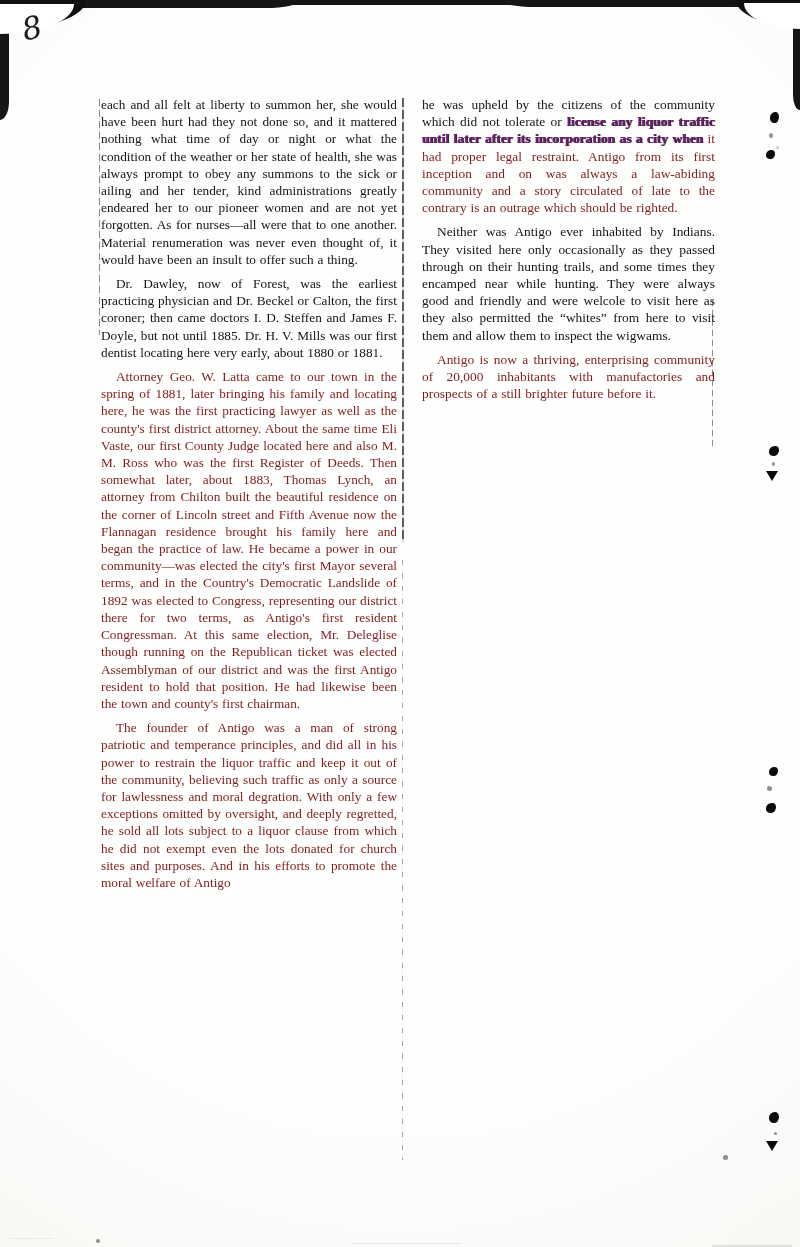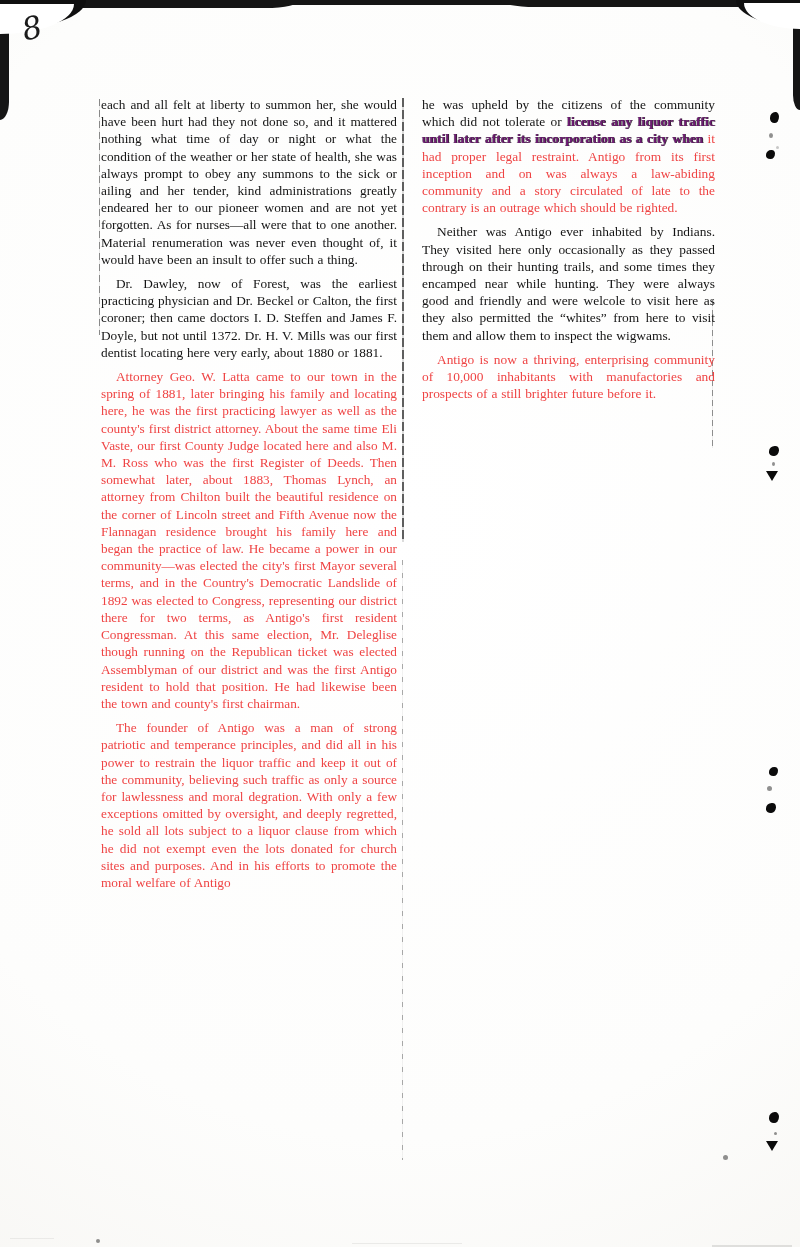--- a/index.html
+++ b/index.html
@@ -144,21 +144,21 @@
     color: #141414;
     text-align: justify;
     text-indent: 15px;
     word-spacing: .5px;
     -webkit-font-smoothing: none;
   }
   .para.no-indent { text-indent: 0; }
   .para + .para { margin-top: 7px; }
 
   
-  .faded      { color: #ef4444; font-family: Liberation Serif, serif; }
+  .faded      { color: #7f1d1d; font-family: Liberation Serif, serif; }
 
   
   .overstrike {
     font-weight: bold;
     color: #701a75;
     letter-spacing: .1px;
     text-shadow: 0.7px 0.4px 0 rgba(0,0,0,.85), -0.5px -0.3px 0 rgba(0,0,0,.5);
     filter: blur(0.12px);
   }
 
@@ -214,34 +214,34 @@
   <div id="left-margin-rule"></div>
   <div id="right-margin-rule"></div>
   <div id="right-margin-rule-2"></div>
 
   <div id="clipping">
 
     <div class="column" id="column-left">
 
       <p class="para no-indent">each and all felt at liberty to summon her, she would have been hurt had they not done so, and it mattered nothing what time of day or night or what the condition of the weather or her state of health, she was always prompt to obey any summons to the sick or ailing and her tender, kind administrations greatly endeared her to our pioneer women and are not yet forgotten. As for nurses—all were that to one another. Material renumeration was never even thought of, it would have been an insult to offer such a thing.</p>
 
-      <p class="para">Dr. Dawley, now of Forest, was the earliest practicing physician and Dr. Beckel or Calton, the first coroner; then came doctors I. D. Steffen and James F. Doyle, but not until 1372. Dr. H. V. Mills was our first dentist locating here very early, about 1880 or 1881.</p>
+      <p class="para">Dr. Dawley, now of Forest, was the earliest practicing physician and Dr. Beckel or Calton, the first coroner; then came doctors I. D. Steffen and James F. Doyle, but not until 1885. Dr. H. V. Mills was our first dentist locating here very early, about 1880 or 1881.</p>
 
       <p class="para faded">Attorney Geo. W. Latta came to our town in the spring of 1881, later bringing his family and locating here, he was the first practicing lawyer as well as the county's first district attorney. About the same time Eli Vaste, our first County Judge located here and also M. M. Ross who was the first Register of Deeds. Then somewhat later, about 1883, Thomas Lynch, an attorney from Chilton built the beautiful residence on the corner of Lincoln street and Fifth Avenue now the Flannagan residence brought his family here and began the practice of law. He became a power in our community—was elected the city's first Mayor several terms, and in the Country's Democratic Landslide of 1892 was elected to Congress, representing our district there for two terms, as Antigo's first resident Congressman. At this same election, Mr. Deleglise though running on the Republican ticket was elected Assemblyman of our district and was the first Antigo resident to hold that position. He had likewise been the town and county's first chairman.</p>
 
       <p class="para faded">The founder of Antigo was a man of strong patriotic and temperance principles, and did all in his power to restrain the liquor traffic and keep it out of the community, believing such traffic as only a source for lawlessness and moral degration. With only a few exceptions omitted by oversight, and deeply regretted, he sold all lots subject to a liquor clause from which he did not exempt even the lots donated for church sites and purposes. And in his efforts to promote the moral welfare of Antigo</p>
     </div>
 
     <div class="column" id="column-right">
 
       <p class="para no-indent"><span>he was upheld by the citizens of the community which did not tolerate or </span><span class="overstrike">license any liquor traffic until later after its incorporation as a city when</span><span class="faded"> it had proper legal restraint. Antigo from its first inception and on was always a law-abiding community and a story circulated of late to the contrary is an outrage which should be righted.</span></p>
 
       <p class="para">Neither was Antigo ever inhabited by Indians. They visited here only occasionally as they passed through on their hunting trails, and some times they encamped near while hunting. They were always good and friendly and were welcole to visit here as they also permitted the “whites” from here to visit them and allow them to inspect the wigwams.</p>
 
-      <p class="para faded">Antigo is now a thriving, enterprising community of 10,000 inhabitants with manufactories and prospects of a still brighter future before it.</p>
+      <p class="para faded">Antigo is now a thriving, enterprising community of 20,000 inhabitants with manufactories and prospects of a still brighter future before it.</p>
 
       <div id="right-column-blank"></div>
     </div>
 
   </div>
 
   <div class="speck wedge" style="left:770px; top:112px; width:9px;  height:11px;"></div>
   <div class="speck round faint" style="left:769px; top:133px; width:4px;  height:5px;"></div>
   <div class="speck wedge" style="left:766px; top:150px; width:9px;  height:9px;"></div>
   <div class="speck round very-faint" style="left:776px; top:146px; width:3px; height:3px;"></div>

